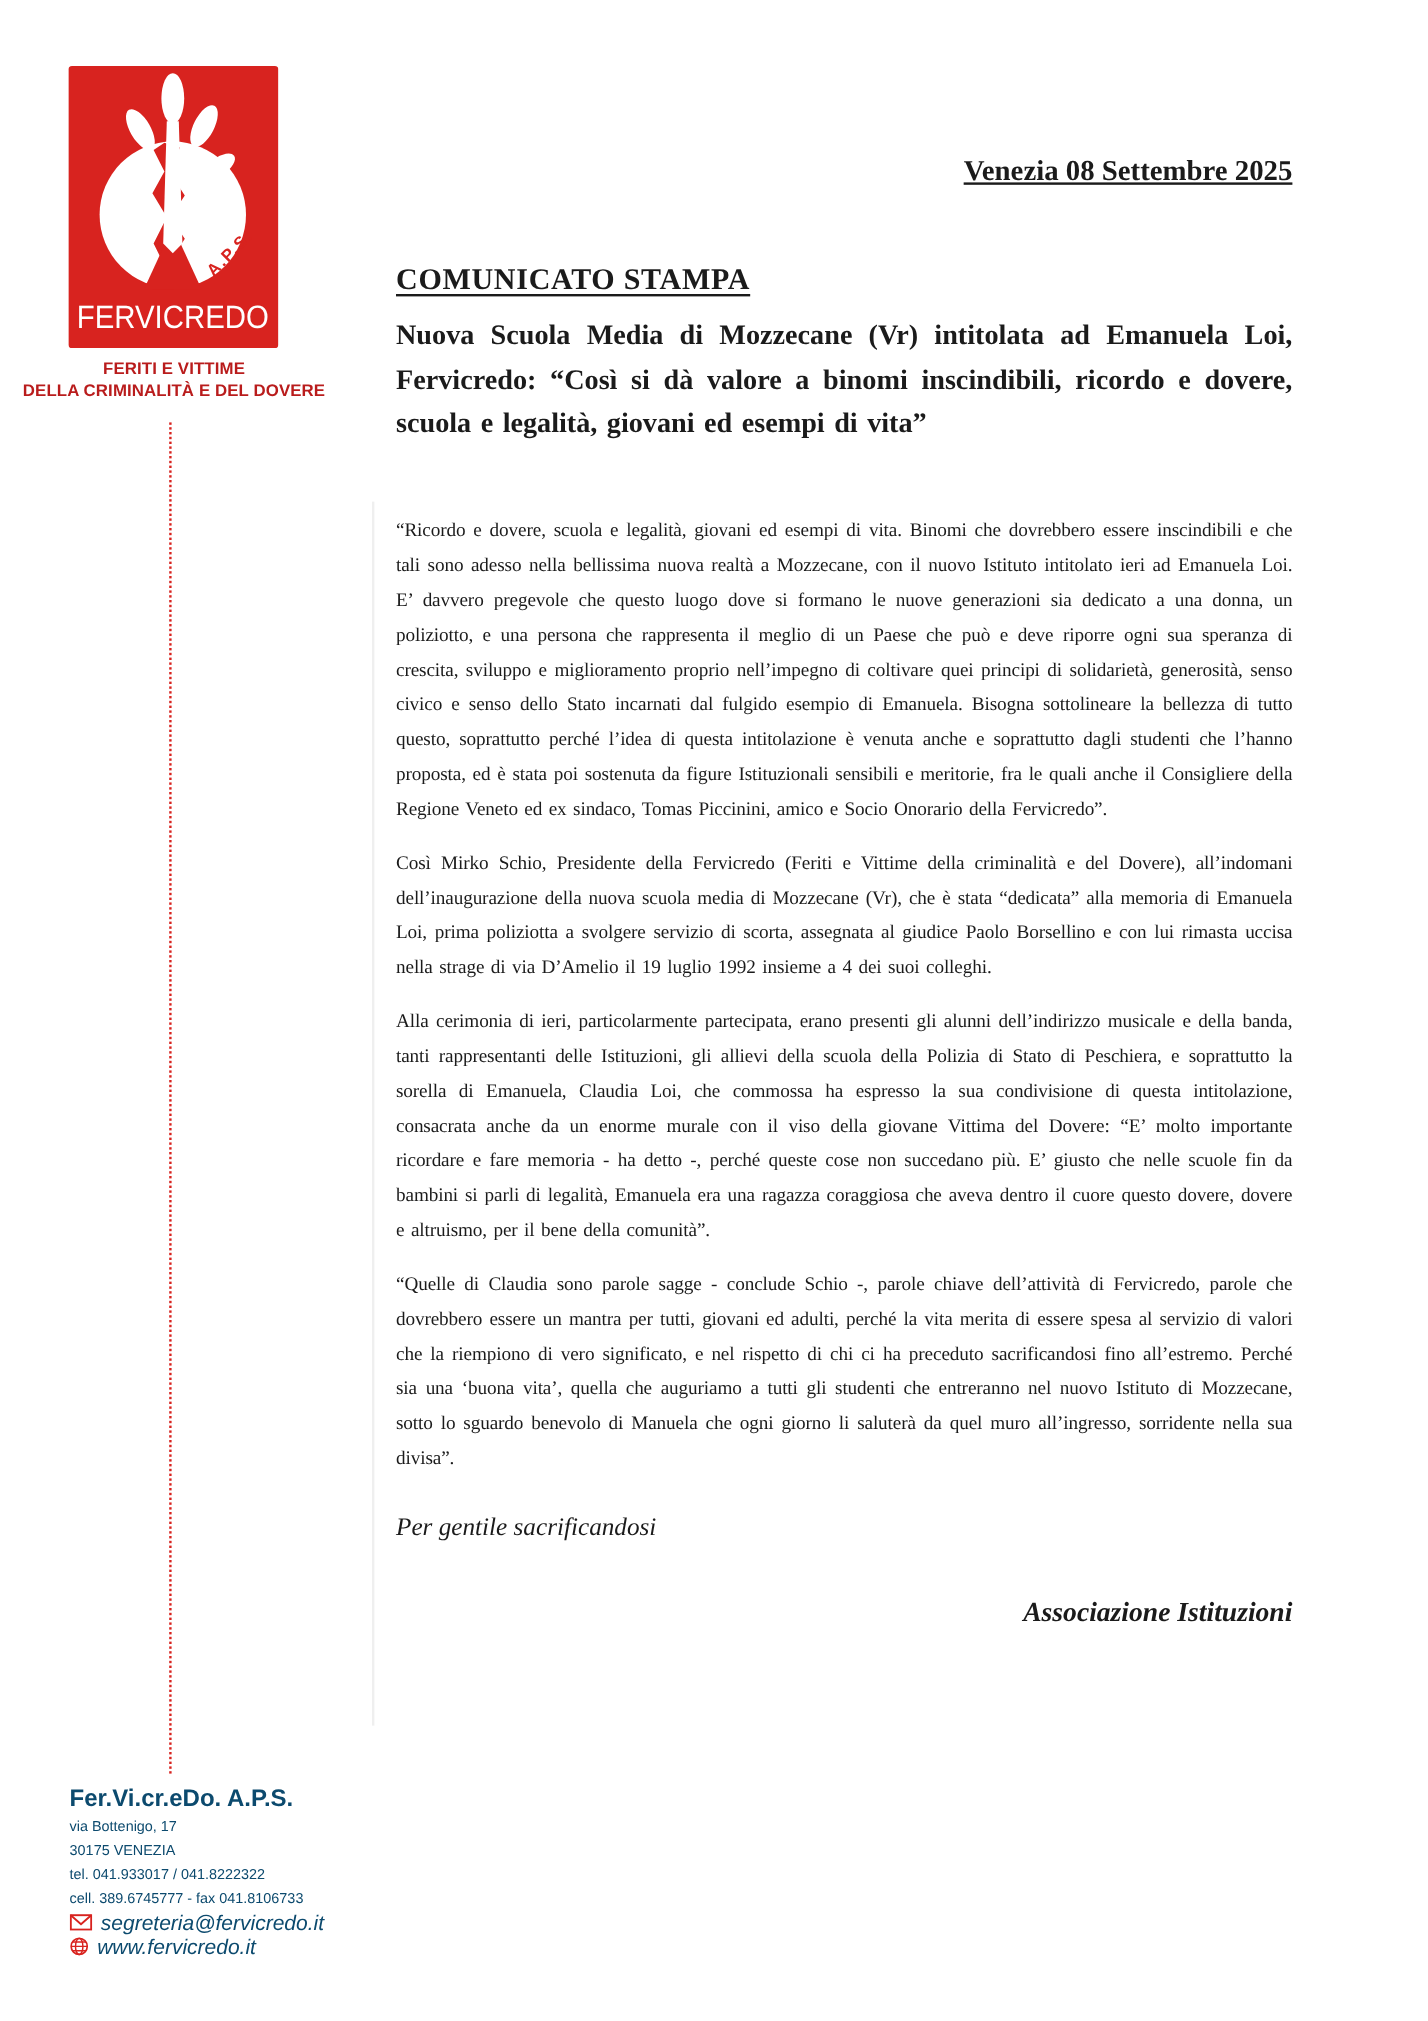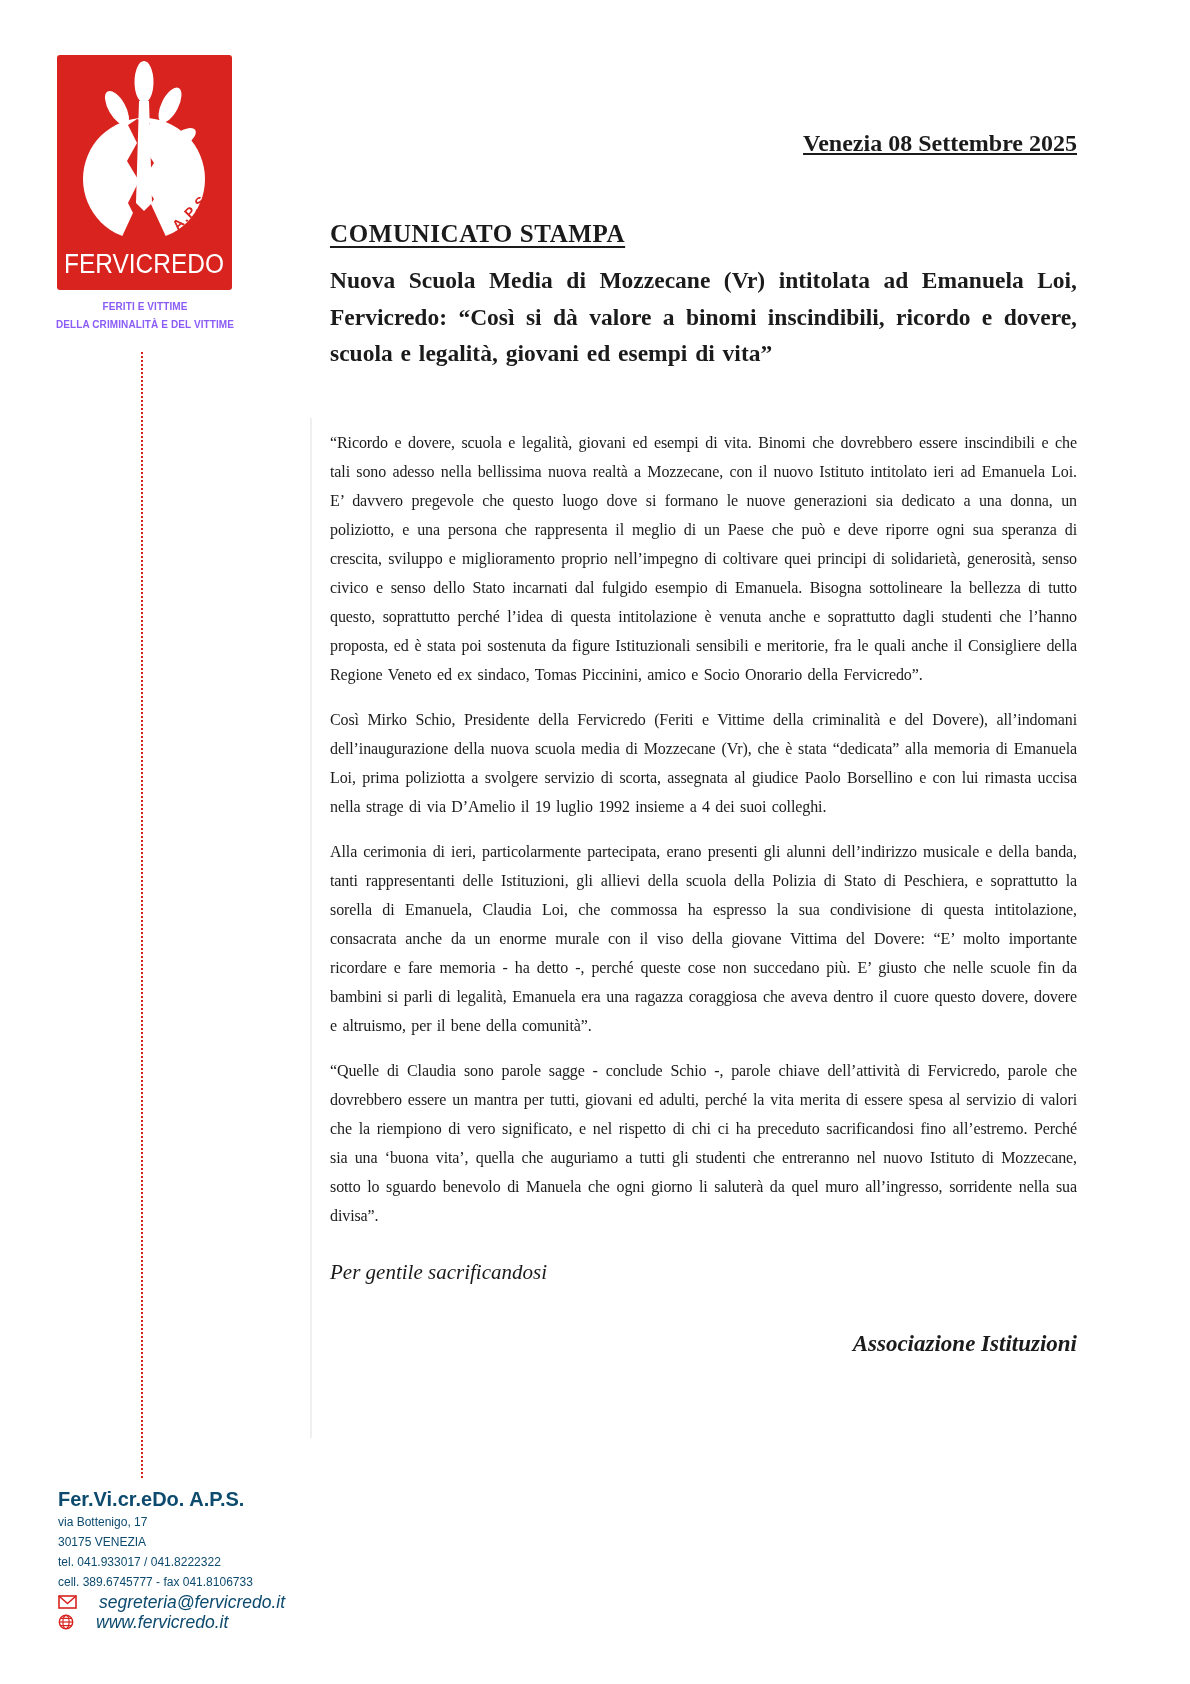--- a/index.html
+++ b/index.html
@@ -6,23 +6,23 @@
   .page {
     position:relative; width:1190px; height:1684px; margin:0 auto;
     background:#ffffff; overflow:hidden;
     font-family:"Liberation Serif", serif; color:#1b1b1b;
   }
 
   
   .logo-block { position:absolute; left:57px; top:55px; width:175px; height:235px; }
   .logo-caption {
     position:absolute; left:14px; top:298px; width:262px;
-    text-align:center; color:#8b5cf6;
+    text-align:center; color:#b91c1c;
     font-family:"Liberation Sans", sans-serif; font-weight:bold;
-    font-size:10px; line-height:18px; letter-spacing:0.1px;
+    font-size:14px; line-height:18px; letter-spacing:0.1px;
   }
 
   
   .dotted-rule {
     position:absolute; left:141px; top:352px; height:1126px; width:0;
     border-left:2px dotted #d8231f;
   }
 
   
   .scan-line { position:absolute; left:310px; top:418px; width:2px; height:1020px; background:#efefef; }
@@ -46,21 +46,21 @@
   .closing { margin-top:30px; font-style:italic; font-size:21px; }
   .signature { margin-top:46px; text-align:right; font-weight:bold; font-style:italic; font-size:23px; }
 
   
   .footer {
     position:absolute; left:58px; top:1488px; width:300px;
     color:#0c4a6e; font-family:"Liberation Sans", sans-serif;
   }
   .footer .org { font-weight:bold; font-size:20px; line-height:22px; margin-bottom:2px; }
   .footer .line { font-size:12px; line-height:20px; }
-  .footer .icon-line { display:flex; align-items:center; gap:22px; }
+  .footer .icon-line { display:flex; align-items:center; gap:7px; }
   .footer .icon-line .txt { font-style:italic; font-size:17.5px; line-height:20px; }
   .footer svg { flex:0 0 auto; display:block; }
 </style>
 </head>
 <body>
 
 <div class="page">
 
   <div class="logo-block">
     <svg width="175" height="235" viewBox="0 0 175 235" xmlns="http://www.w3.org/2000/svg">
@@ -80,21 +80,21 @@
       <ellipse cx="125" cy="84" rx="7.5" ry="16" fill="#ffffff" transform="rotate(55 125 84)"></ellipse>
 
       <text transform="translate(121 176) rotate(-45)" fill="#d8231f" font-family="Liberation Sans, sans-serif" font-size="14" font-weight="bold" letter-spacing="1.5">A.P.S.</text>
 
       <text x="87" y="218" text-anchor="middle" fill="#ffffff" font-family="Liberation Sans, sans-serif" font-size="27" textLength="160" lengthAdjust="spacingAndGlyphs">FERVICREDO</text>
     </svg>
   </div>
 
   <div class="logo-caption">
     <div>FERITI E VITTIME</div>
-    <div>DELLA CRIMINALITÀ E DEL VITTIME</div>
+    <div>DELLA CRIMINALITÀ E DEL DOVERE</div>
   </div>
 
   <div class="dotted-rule"></div>
 
   <div class="scan-line"></div>
 
   <div class="main">
 
     <div class="date-line">Venezia 08 Settembre 2025</div>
 

